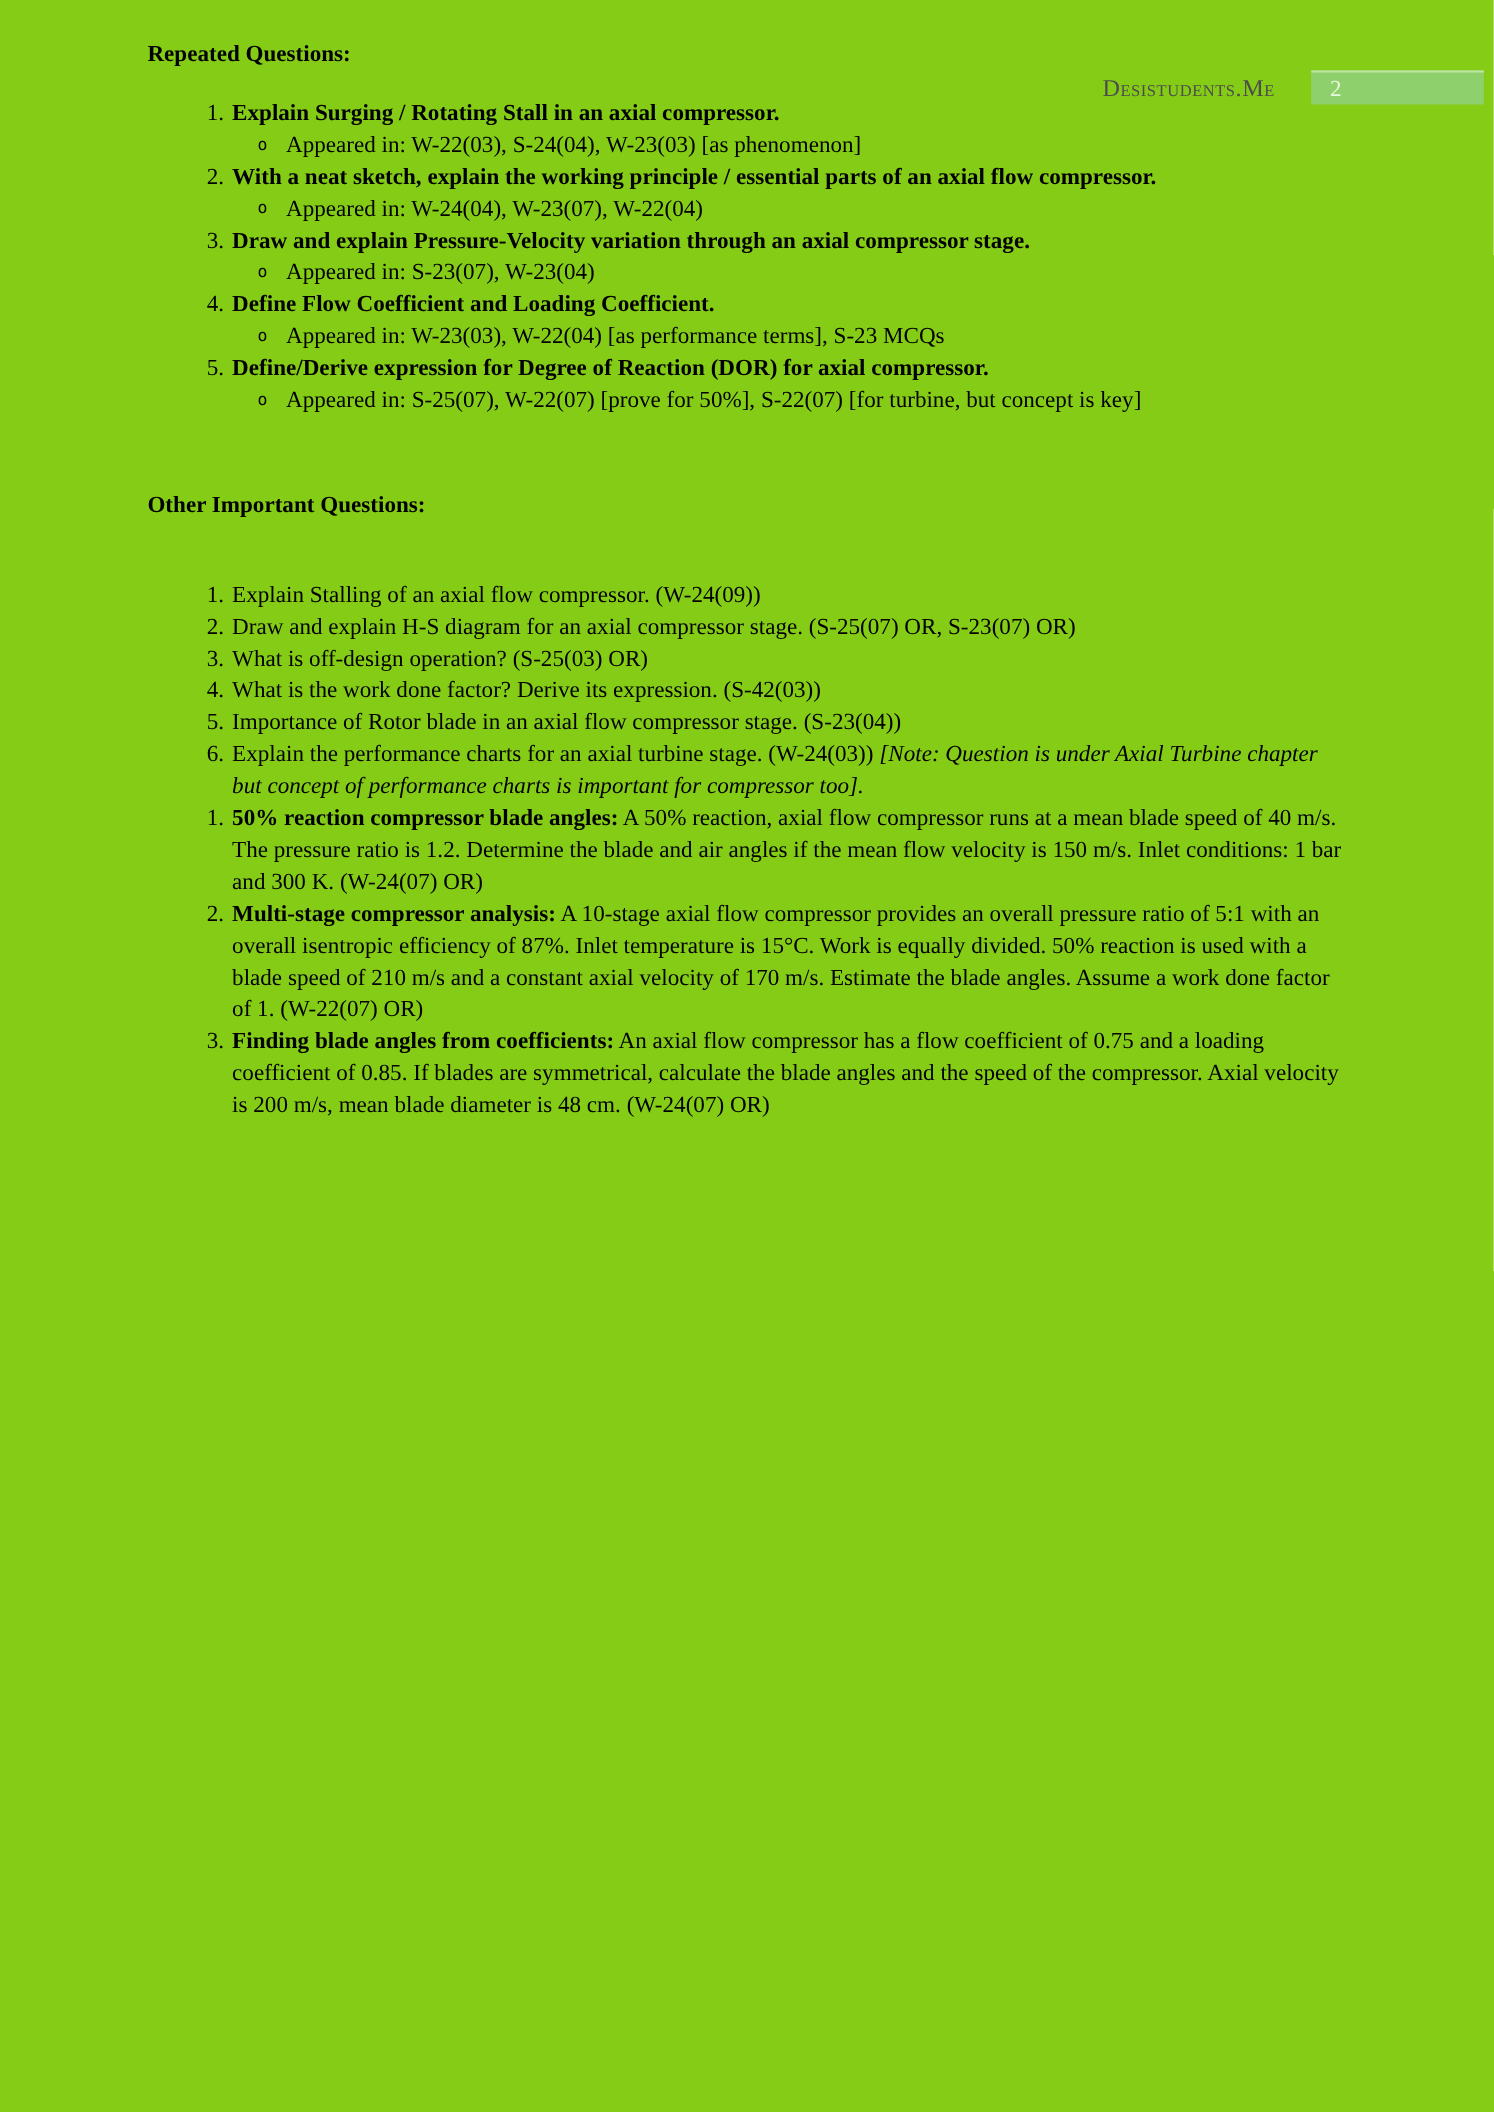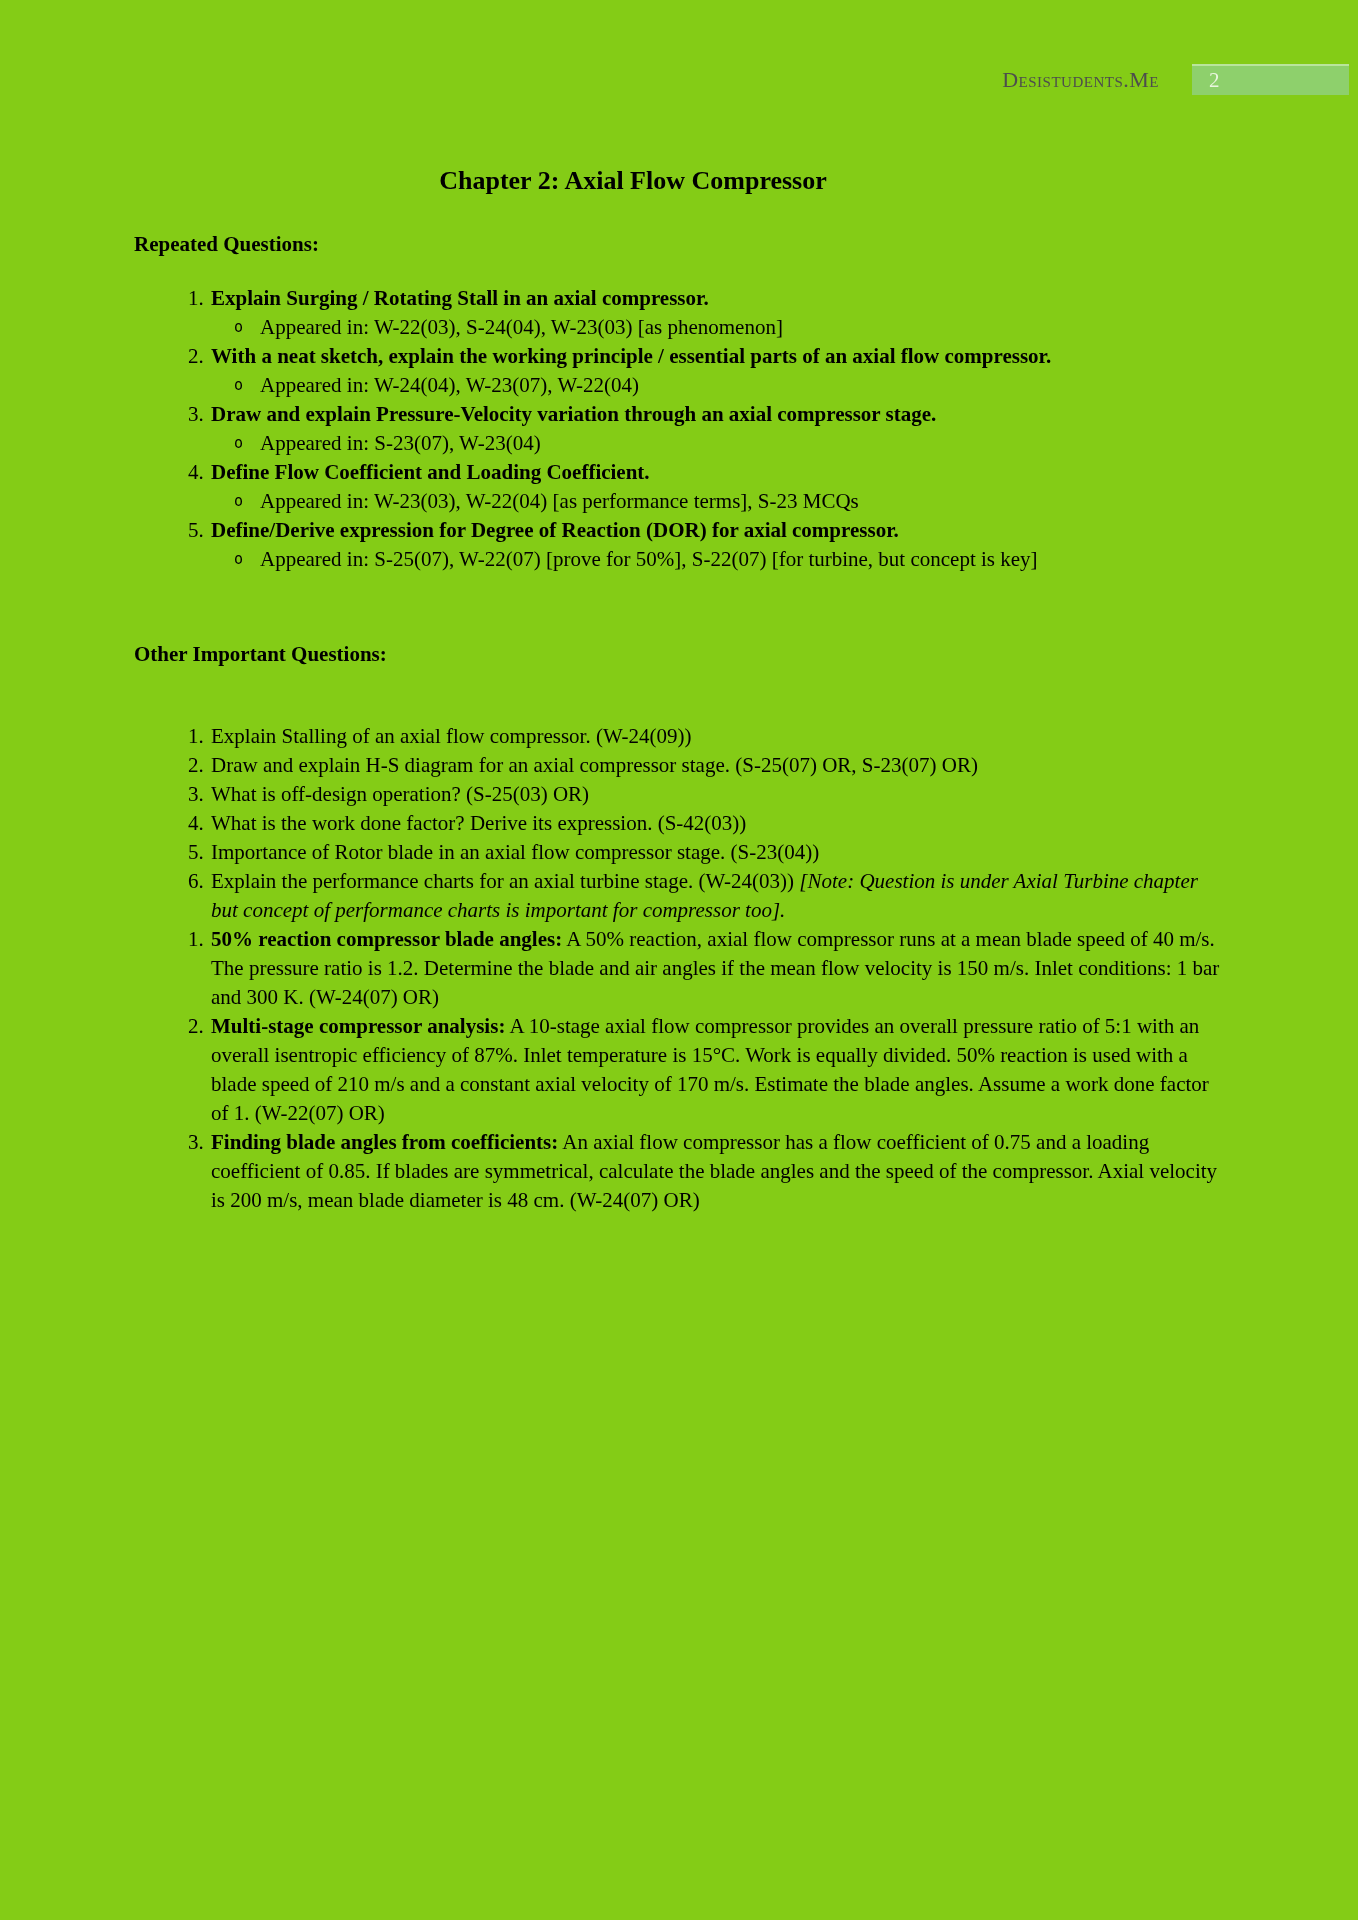--- a/index.html
+++ b/index.html
@@ -67,21 +67,20 @@
 
   <div class="header">
     <span class="brand">Desistudents.Me</span>
     <span class="pagebox">
       <span>2</span>
     </span>
   </div>
 
   <div class="content">
 
-    <h1 class="title">Chapter 2: Axial Flow Compressor</h1>
 
     <div class="sec-heading" id="h-repeated">Repeated Questions:</div>
 
     <div class="list" id="list-repeated">
 
       <div class="row item">
         <span class="num">1.</span>
         <span class="txt b">Explain Surging / Rotating Stall in an axial compressor.</span>
       </div>
       <div class="row sub">

